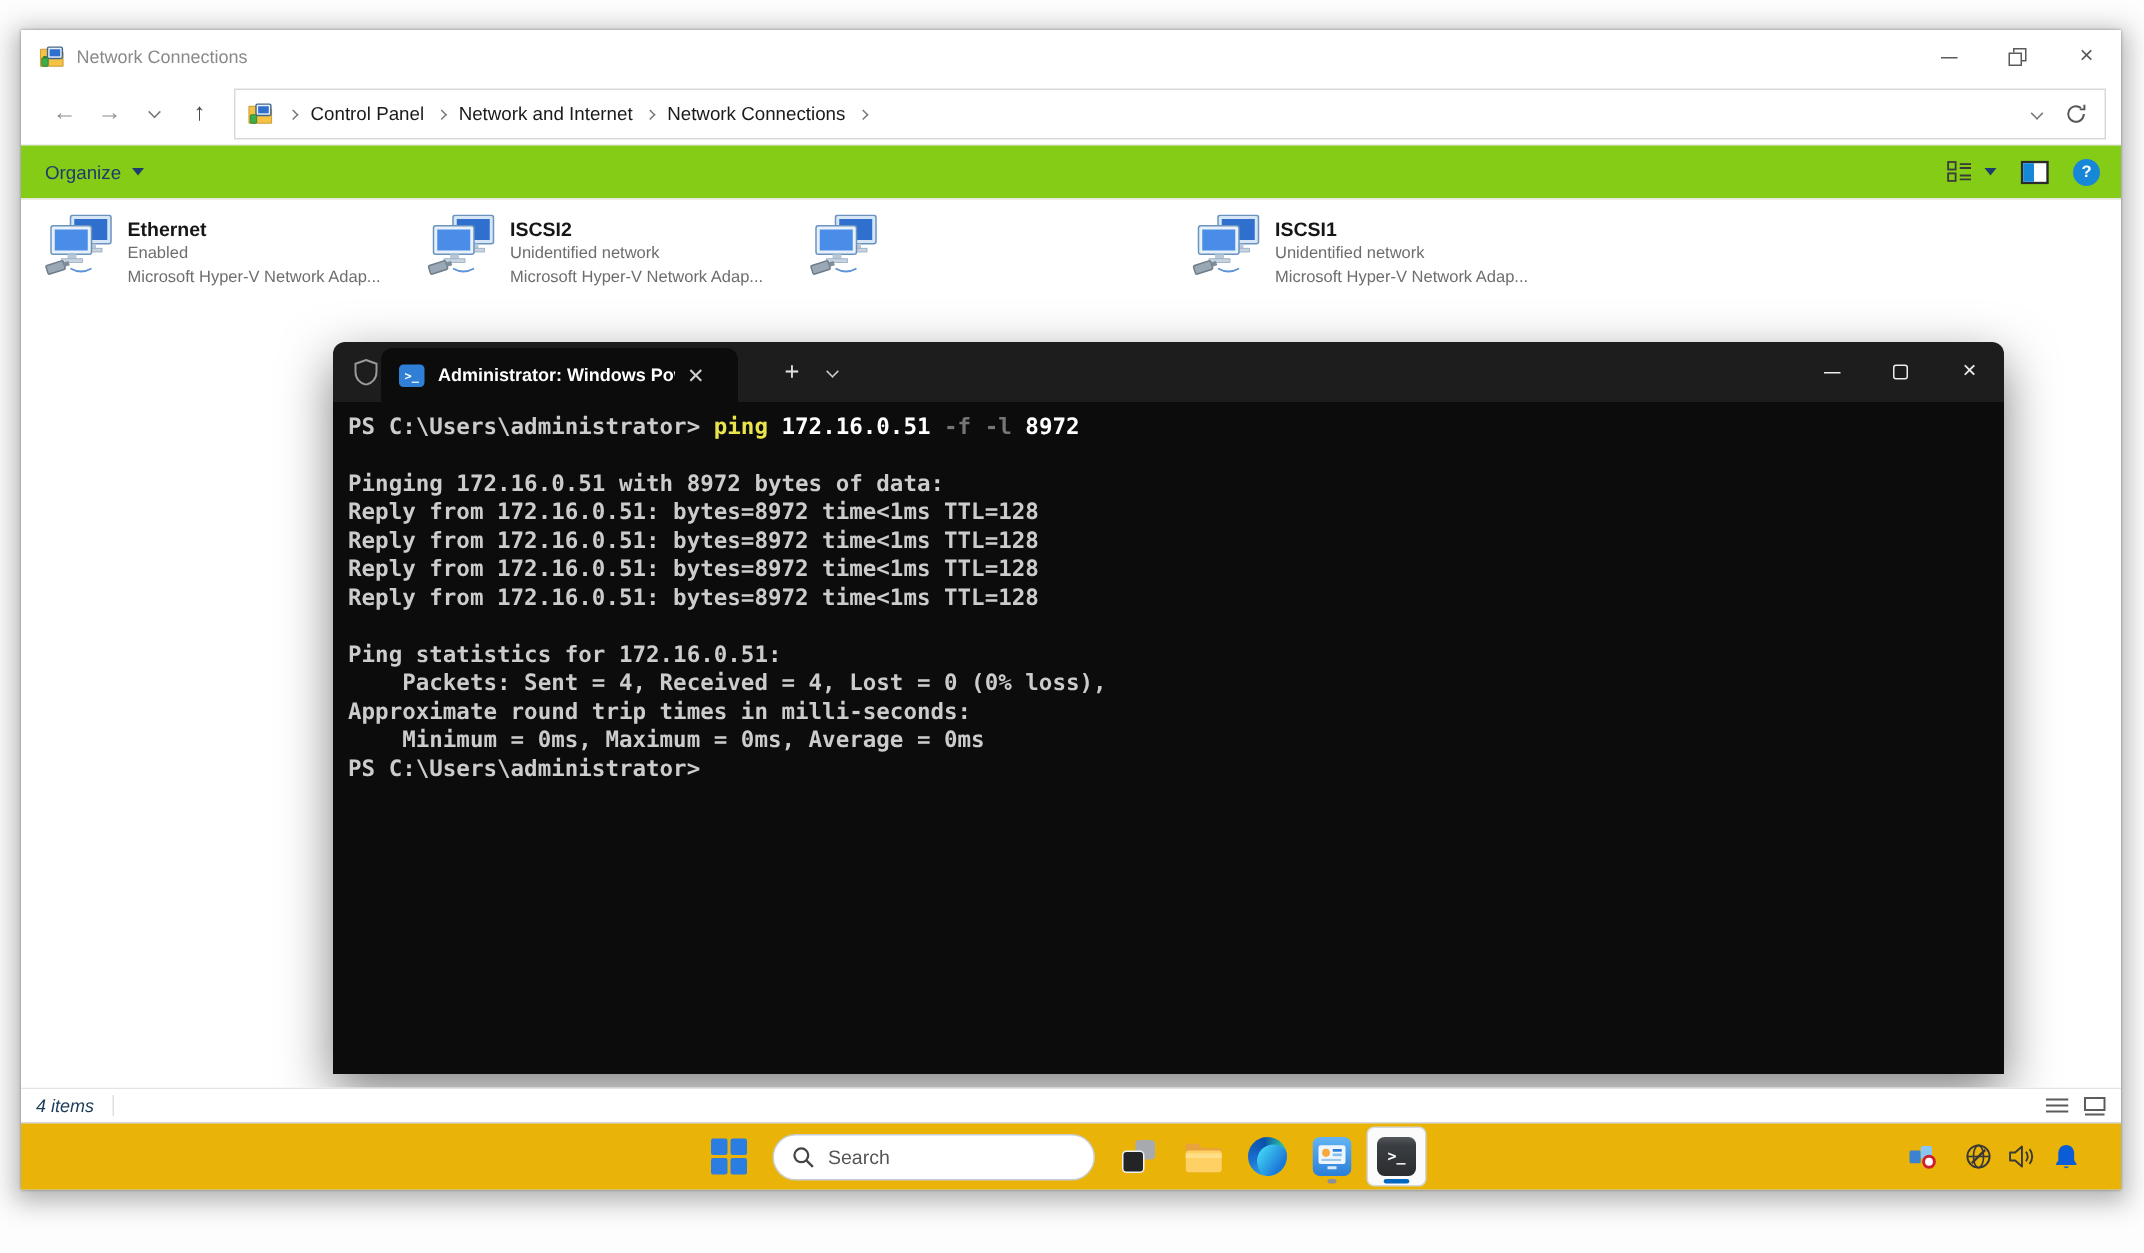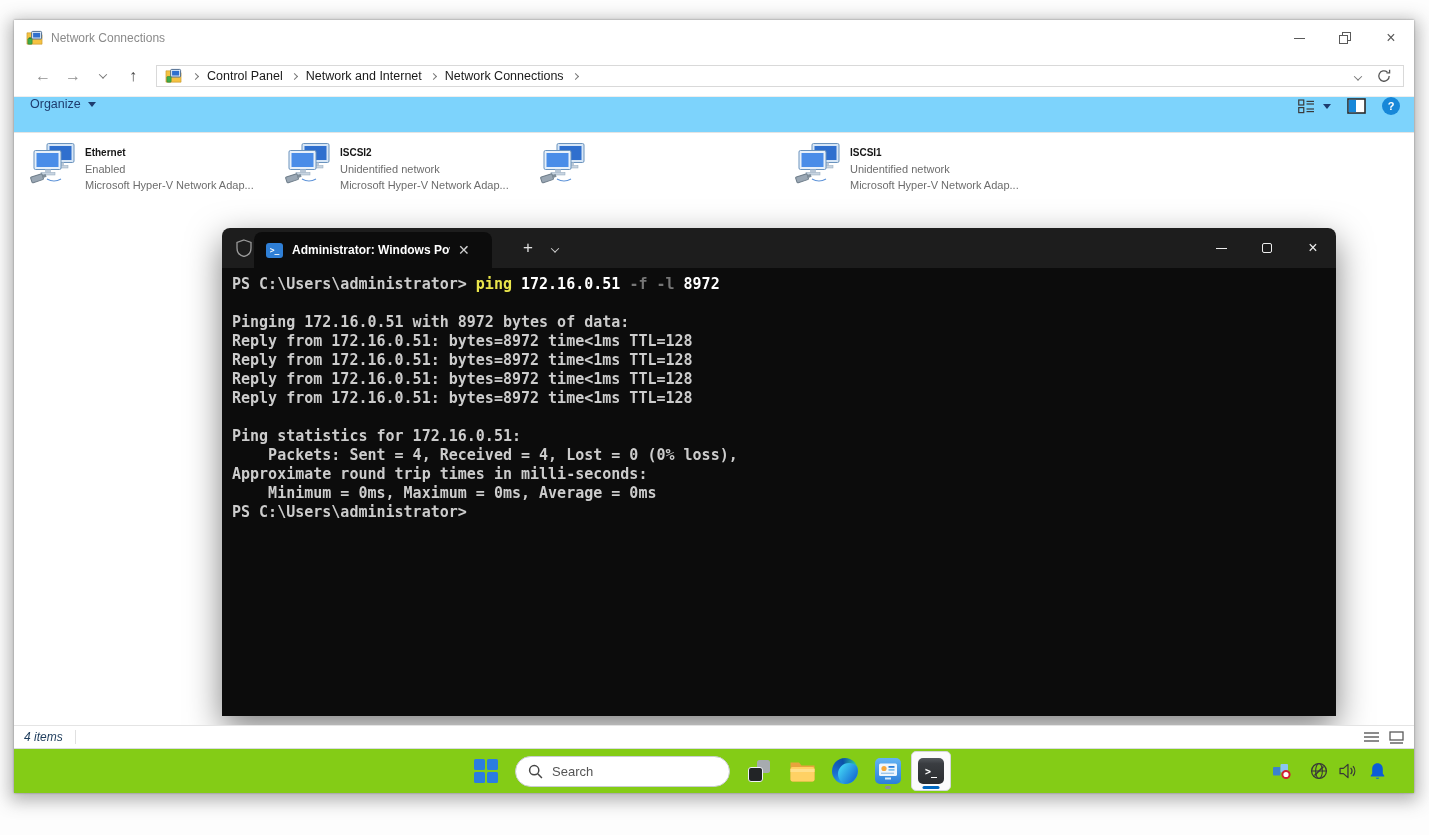--- a/index.html
+++ b/index.html
@@ -23,47 +23,47 @@
   .x-glyph { font-size:16px; line-height:1; color:#5a5a5a; }
 
   
   .addr-row { height:40px; display:flex; align-items:center; background:#fff; padding:0 10px 0 14px; flex:0 0 auto; }
   .nav-btn { width:30px; height:30px; display:flex; align-items:center; justify-content:center;
     font-size:16px; color:#909090; }
   .nav-btn.up { color:#4a4a4a; }
   .chev { display:inline-block; width:6px; height:6px; border-right:1.3px solid #777; border-bottom:1.3px solid #777; }
   .chev.down { transform:rotate(45deg) translate(-1px,-1px); }
   .chev.right { transform:rotate(-45deg); margin:0 7px; width:5px; height:5px; }
-  .addr-box { height:22px; flex:1; margin-left:8px; border:1px solid #d9d9d9; background:#fff;
+  .addr-box { height:34px; flex:1; margin-left:8px; border:1px solid #d9d9d9; background:#fff;
     display:flex; align-items:center; padding:0 6px 0 8px; }
   .crumb { font-size:12.5px; color:#1a1a1a; padding:0 2px; }
   .addr-right { margin-left:auto; display:flex; align-items:center; gap:16px; padding-right:6px; }
   .search-box { width:244px; height:30px; margin-left:10px; border:1px solid #d9d9d9;
     display:flex; align-items:center; padding:0 8px 0 10px; }
   .search-box input { border:none; outline:none; flex:1; font-size:12.5px; color:#444;
     font-family:"Liberation Sans",sans-serif; }
   .search-box input::placeholder { color:#767676; }
 
   
-  .toolbar { height:37px; background:#7dd3fc; border-top:1px solid #eeeeee; border-bottom:1px solid #e4e4e4;
-    display:flex; align-items:flex-start; padding:0 14px 0 16px; flex:0 0 auto; }
+  .toolbar { height:37px; background:#84cc16; border-top:1px solid #eeeeee; border-bottom:1px solid #e4e4e4;
+    display:flex; align-items:center; padding:0 14px 0 16px; flex:0 0 auto; }
   .organize { display:flex; align-items:center; gap:7px; font-size:12.5px; color:#1e3c6e; }
   .tri-down { width:0; height:0; border-left:4px solid transparent; border-right:4px solid transparent;
     border-top:5px solid #1e3c6e; }
   .toolbar-right { margin-left:auto; display:flex; align-items:center; gap:16px; }
   .view-group { display:flex; align-items:center; gap:8px; }
   .help-circle { width:18px; height:18px; border-radius:50%; background:#1787d8; color:#fff;
     font-size:11px; font-weight:bold; display:flex; align-items:center; justify-content:center; }
 
   
   .content { flex:1; position:relative; background:#fff; overflow:hidden; }
   .adapters { position:absolute; left:16px; top:10px; display:flex; }
   .adapter { width:255px; display:flex; gap:9px; align-items:flex-start; }
   .adapter .txt { padding-top:2px; }
-  .adapter .name { font-size:10px; font-weight:600; color:#161616; line-height:16px; }
+  .adapter .name { font-size:13px; font-weight:600; color:#161616; line-height:16px; }
   .adapter .sub { font-size:11px; color:#6d6d6d; line-height:16px; }
 
   
   .term { position:absolute; left:208px; top:95px; width:1114px; height:488px;
     border-radius:8px 8px 0 0; overflow:hidden; display:flex; flex-direction:column;
     box-shadow:0 12px 34px rgba(0,0,0,.5); }
   .term-titlebar { height:40px; background:#1d1d1d; position:relative; display:flex; align-items:center; flex:0 0 auto; }
   .term-shield { margin-left:14px; }
   .term-tab { position:absolute; left:32px; top:4px; width:238px; height:36px; background:#0c0c0c;
     border-radius:8px 8px 0 0; display:flex; align-items:center; padding:0 8px 0 12px; }
@@ -86,21 +86,21 @@
     white-space:pre; color:#cccccc; }
 
   
   .statusbar { height:23px; border-top:1px solid #e4e4e4; display:flex; align-items:center;
     padding:0 10px; flex:0 0 auto; background:#fff;font-style:italic; }
   .statusbar .count { font-size:12px; color:#1e3c5c; }
   .statusbar .vdiv { width:1px; height:14px; background:#e0e0e0; margin-left:12px; }
   .statusbar-right { margin-left:auto; display:flex; align-items:center; gap:10px; }
 
   
-  .taskbar { height:45px; background:#84cc16; border-top:1px solid #d8dce0; position:relative; flex:0 0 auto; }
+  .taskbar { height:45px; background:#eab308; border-top:1px solid #d8dce0; position:relative; flex:0 0 auto; }
   .tb-center { position:absolute; left:452px; top:0; height:100%; display:flex; align-items:center; gap:3px; }
   .tb-btn { width:40px; height:40px; display:flex; align-items:center; justify-content:center;
     border-radius:5px; position:relative; }
   .winlogo { display:grid; grid-template-columns:11px 11px; grid-template-rows:11px 11px; gap:2px; }
   .winlogo i { background:#2b7de1; border-radius:1.5px; }
   .tb-search { height:31px; width:215px; background:#fff; border:1px solid #c9cdd2; border-radius:16px;
     display:flex; align-items:center; padding:0 12px; gap:9px; margin:0 6px; }
   .tb-search span { font-size:13px; color:#555; }
   .taskview { position:relative; width:22px; height:22px; }
   .taskview .back { position:absolute; right:0; top:0; width:13px; height:13px; background:#a7abaf; border-radius:2.5px; }

